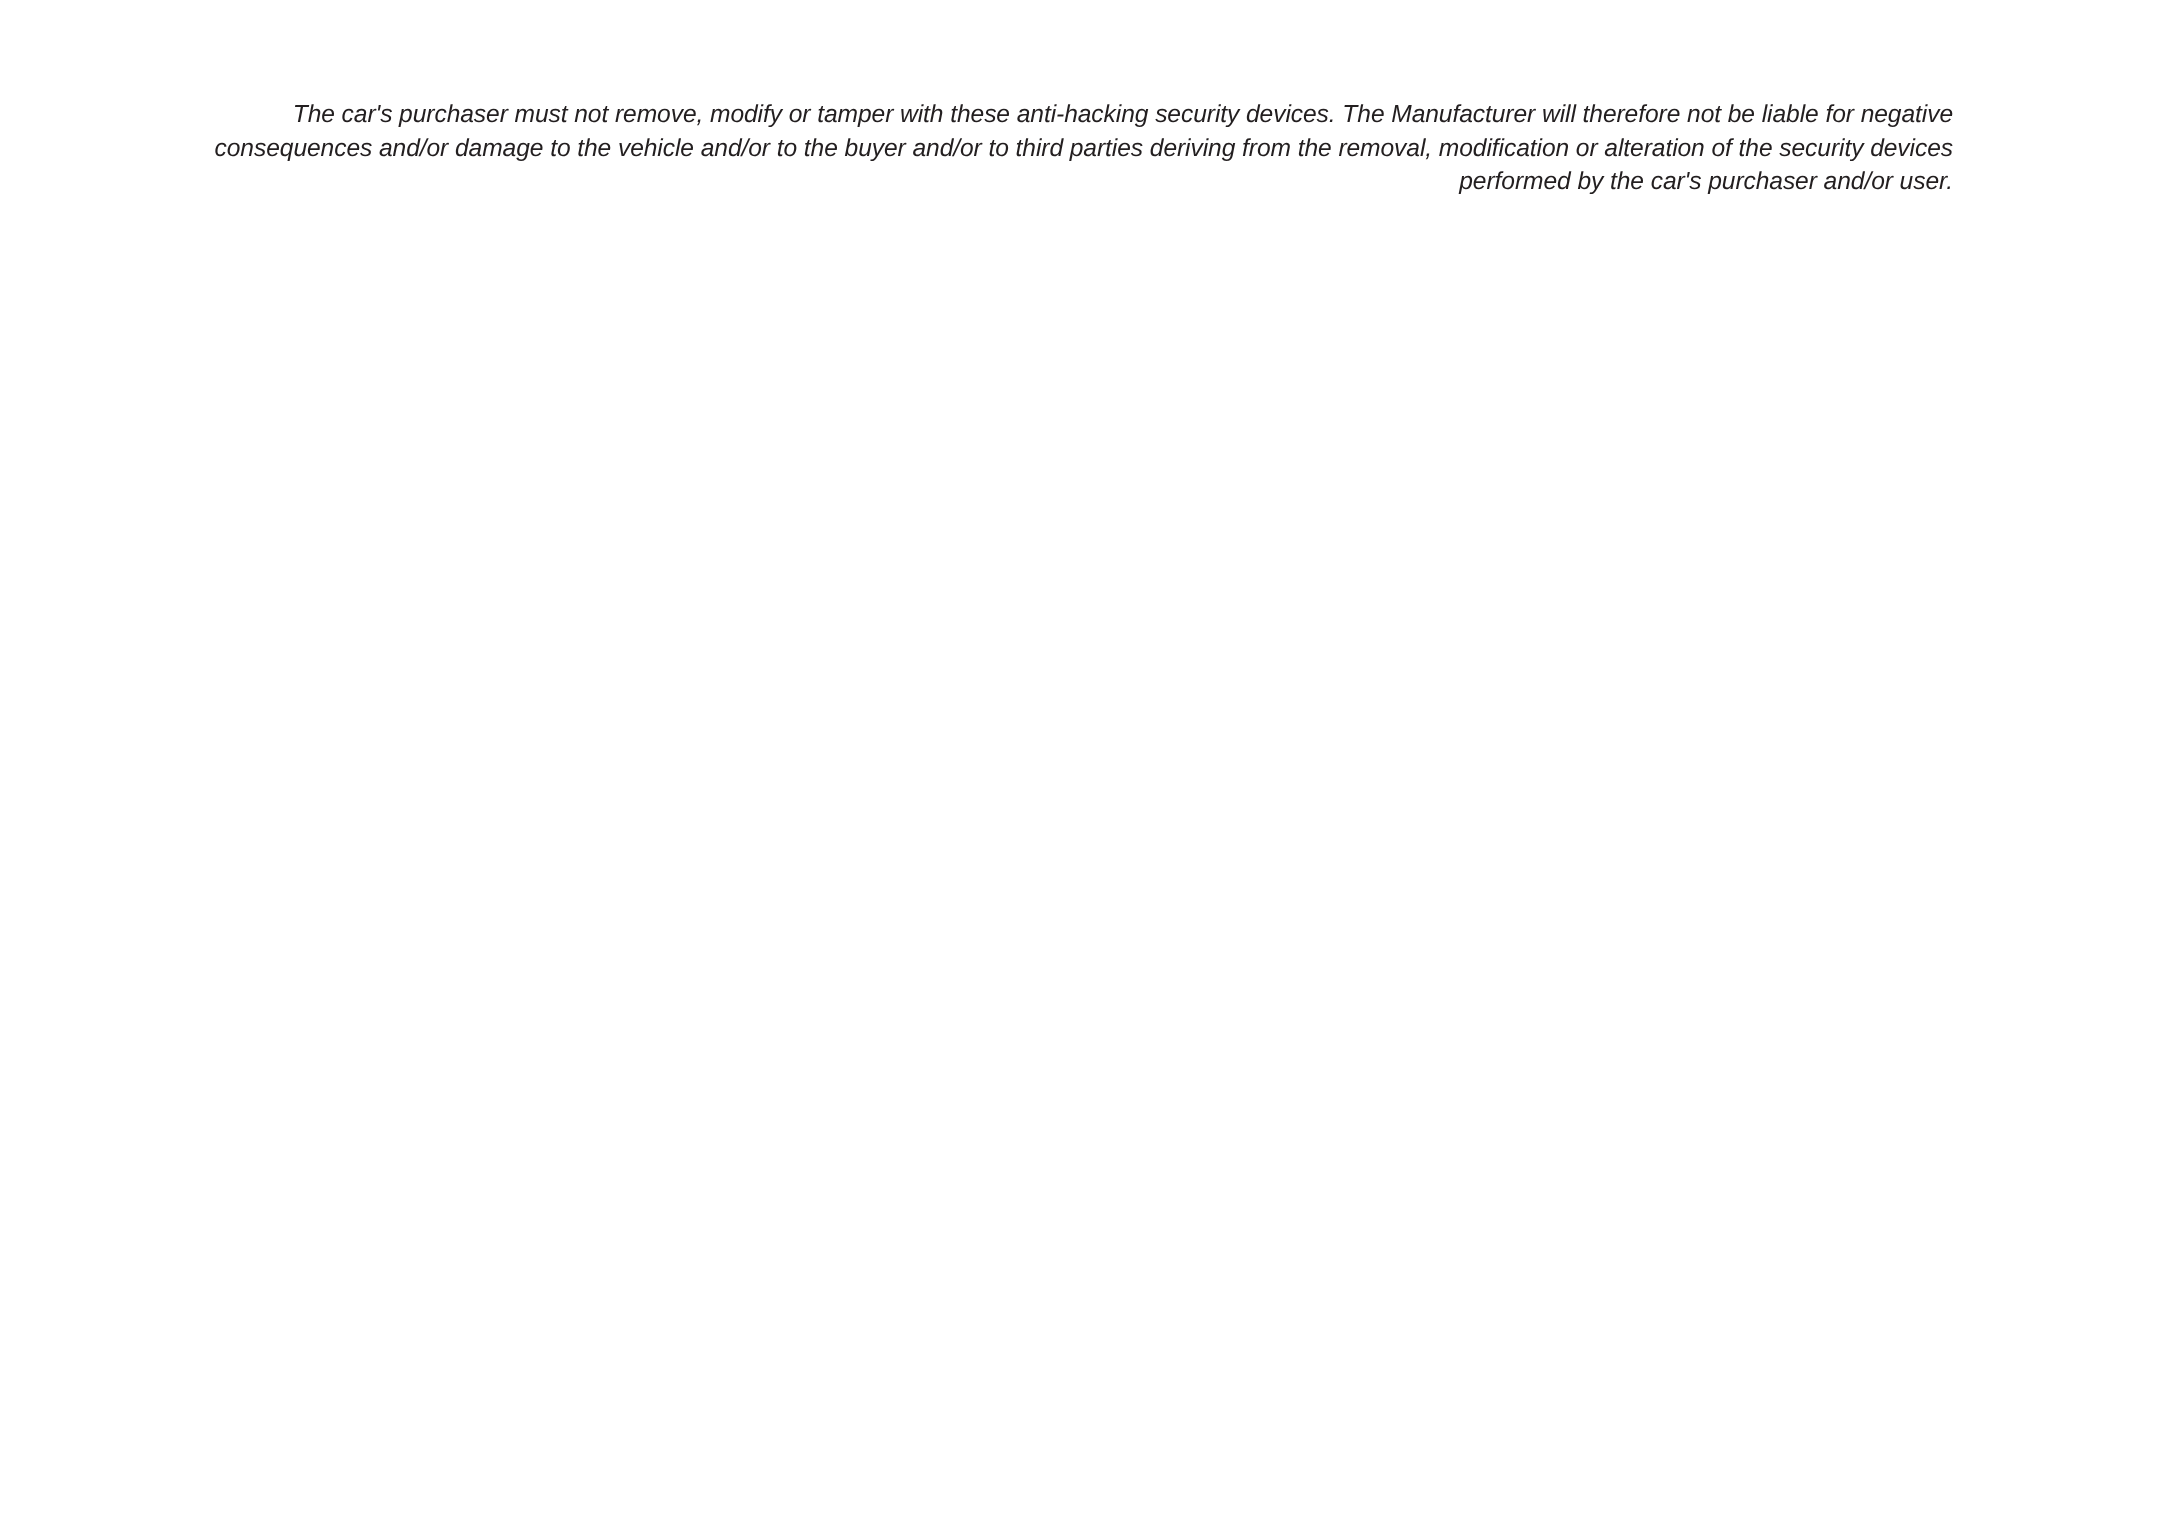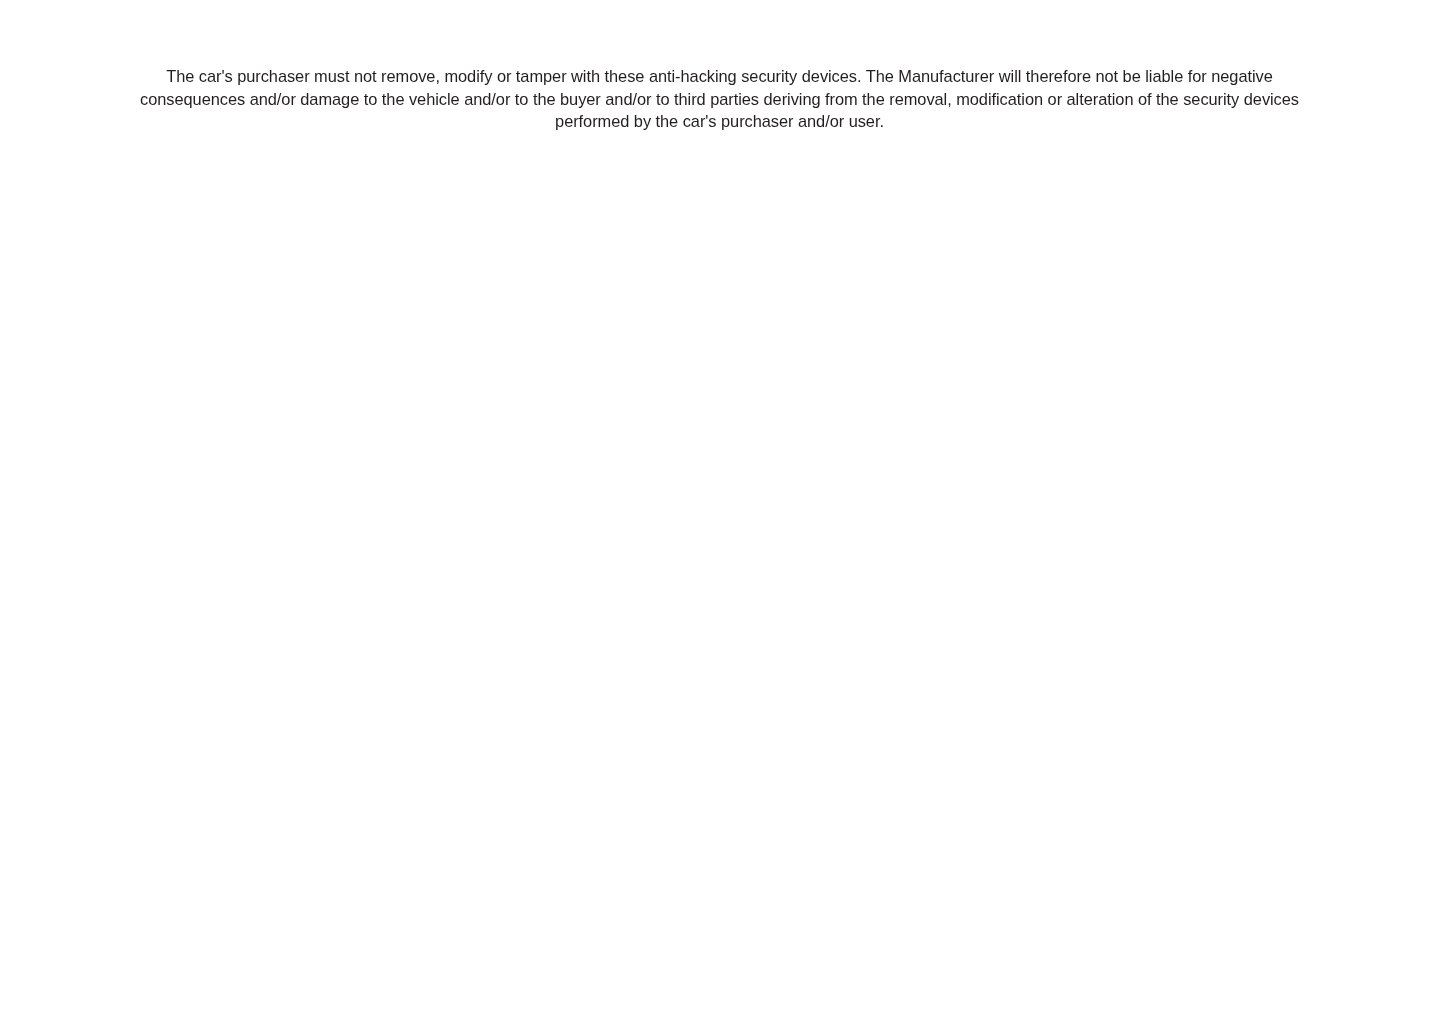--- a/index.html
+++ b/index.html
@@ -23,22 +23,23 @@
   }
   .body-text {
     position: absolute;
     left: 137px;
     top: 49px;
     width: 1165px;
     font-size: 16.4px;
     line-height: 22.2px;
     letter-spacing: -0.05px;
     color: #231f20;
-    text-align: center;
+    text-align: right;
     white-space: pre-wrap;
+    font-style: italic;
   }
 </style>
 </head>
 <body>
 
 <div class="page">
   <p class="body-text">The car's purchaser must not remove, modify or tamper with these anti-hacking security devices. The Manufacturer will therefore not be liable for negative consequences and/or damage to the vehicle and/or to the buyer and/or to third parties deriving from the removal, modification or alteration of the security devices performed by the car's purchaser and/or user.</p>
 </div>
 
 </body></html>

